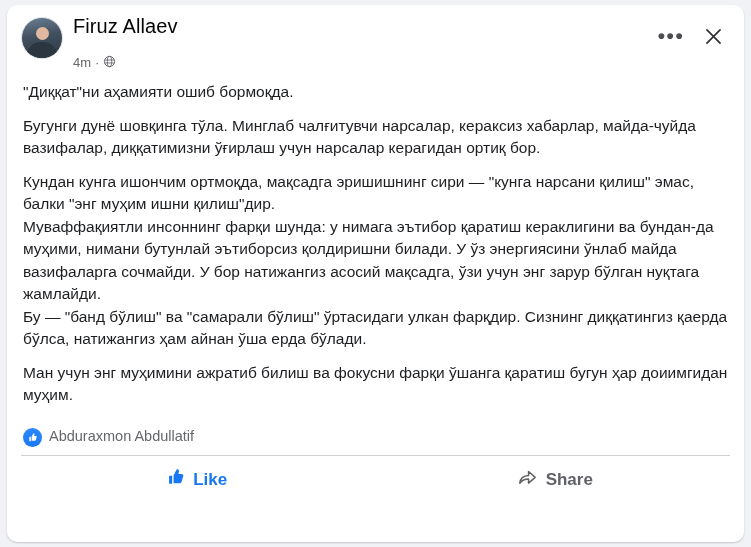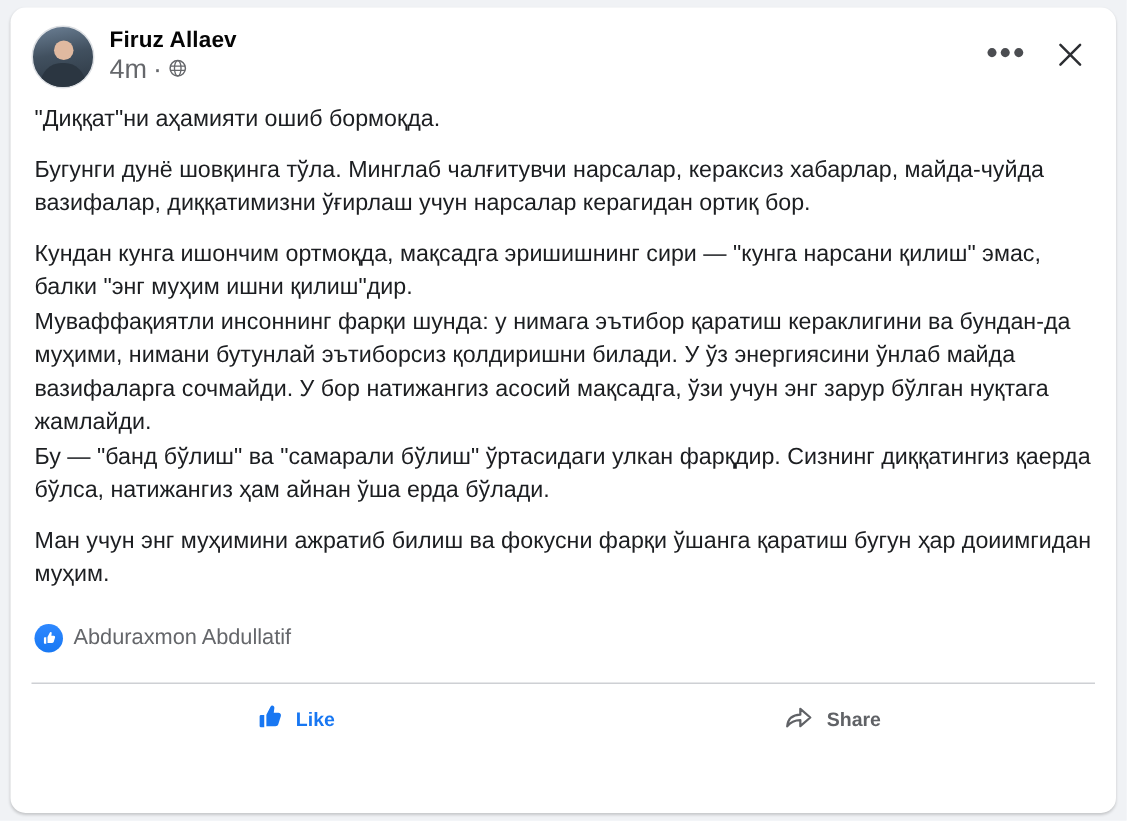--- a/index.html
+++ b/index.html
@@ -59,31 +59,31 @@
     margin-left: -15px;
     border-radius: 14px 14px 0 0;
     background: #2b3641;
   }
   .header-text {
     margin-left: 10px;
     flex: 1 1 auto;
     min-width: 0;
   }
   .author-name {
-    font-size: 15px;
-    font-weight: bold;
+    font-size: 20px;
+    font-weight: normal;
     color: #050505;
     line-height: 19px;
     letter-spacing: .1px;
   }
   .meta-row {
     display: flex;
-    margin-top: 3px;
+    margin-top: 19px;
     color: #65676b;
-    font-size: 18px;
+    font-size: 13px;
     line-height: 15px;
   }
   .meta-sep { margin: 0 4px; }
   .globe-icon { display: block; }
   .header-actions {
     display: flex;
     align-items: center;
     gap: 8px;
     margin-top: 2px;
   }
@@ -114,22 +114,21 @@
     font-size: 15.5px;
     line-height: 22.5px;
   }
   .post-body p {
     margin: 0 0 11px 0;
   }
   .post-body p.tight { margin-bottom: 0; }
   
   .reactions-row {
     display: flex;
-    align-items: center;
-    padding: 10px 16px 20px 16px;
+    padding: 10px 16px 8px 16px;
   }
   .like-badge {
     width: 19px;
     height: 19px;
     border-radius: 50%;
     background: linear-gradient(180deg,#2e88ff 0%,#1878f3 100%);
     display: flex;
     align-items: center;
     justify-content: center;
     flex: 0 0 19px;
@@ -154,21 +153,21 @@
     flex: 1 1 0;
     height: 38px;
     display: flex;
     align-items: center;
     justify-content: center;
     gap: 8px;
     border-radius: 6px;
     background: transparent;
     border: none;
     cursor: pointer;
-    font-size: 13px;
+    font-size: 17px;
     font-weight: bold;
     color: #606266;
     font-family: "Liberation Sans", sans-serif;
   }
   .action-btn.active { color: #1877f2; }
 </style>
 </head>
 <body>
 
 <div id="post-card">

